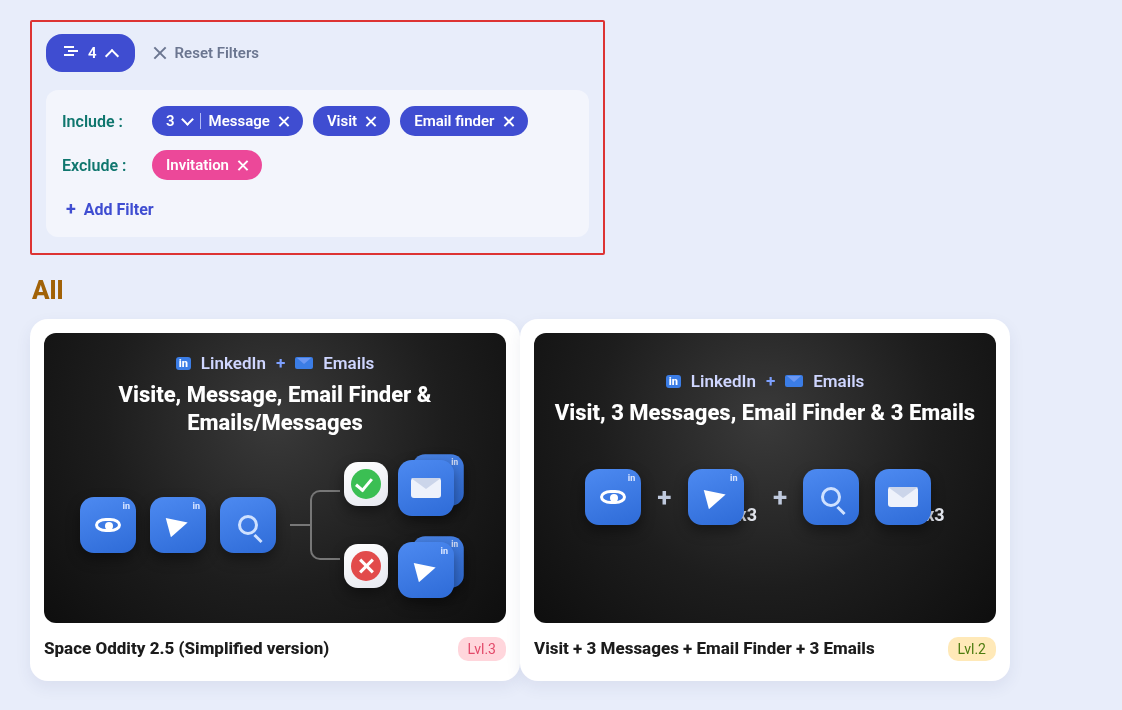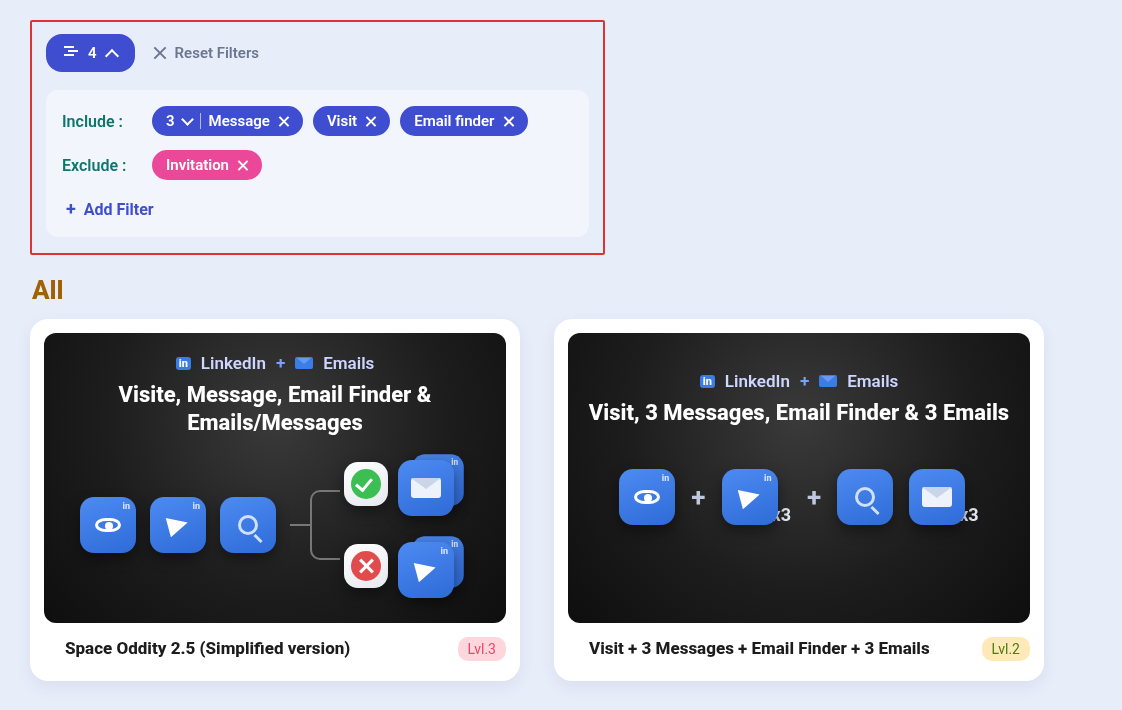--- a/index.html
+++ b/index.html
@@ -123,21 +123,21 @@
   }
   .add-filter {
     color:#3f4dd1;font-weight:700;font-size:16px;cursor:pointer;display:inline-flex;align-items:flex-end;gap:8px;margin-top:4px;margin-left:4px;
   }
   .plus::before{content:"+";font-size:18px;font-weight:700;}
 
   
   .section-title { font-size:26px; font-weight:800; color:#a16207; margin:8px 0 14px 2px; }
 
   
-  .cards { display:flex; gap:34px; }
+  .cards { display:flex; }
   .card {
     width: 490px;
     background:#fff;
     border-radius:18px;
     padding:14px 14px 20px;
     box-shadow: 0 6px 16px rgba(50,60,120,0.08);
   }
   .card-hero {
     background: radial-gradient(circle at 50% 30%, #3a3a3a 0%, #1d1d1d 55%, #0e0e0e 100%);
     border-radius:12px;
@@ -187,21 +187,21 @@
   .connector{width:40px;height:90px;position:relative;}
   .connector::before{content:"";position:absolute;left:0;top:44px;width:20px;height:2px;background:#777;}
   .connector .up{position:absolute;left:20px;top:10px;width:30px;height:70px;border-left:2px solid #777;border-top:2px solid #777;border-bottom:2px solid #777;border-right:none;border-top-left-radius:10px;border-bottom-left-radius:10px;}
 
   
   .flow2{display:flex;align-items:flex-end;gap:16px;justify-content:center;width:100%;margin-top:30px;}
   .plus-sep{font-size:26px;font-weight:700;color:#bfc9dd;align-self:center;}
   .xn{font-size:18px;font-weight:700;color:#e5e8f0;margin-left:-6px;}
 
   
-  .card-footer{display:flex;align-items:flex-start;justify-content:space-between;margin-top:14px;gap:12px;margin-left:21px;}
+  .card-footer{display:flex;align-items:flex-start;justify-content:space-between;margin-top:14px;gap:12px;}
   .card-title{font-size:17px;font-weight:800;color:#1c1c1c;line-height:1.3;max-width:360px;}
   .lvl-badge{border-radius:10px;padding:4px 10px;font-weight:400;font-size:14px;white-space:nowrap;}
   .lvl3{background:#ffd6dc;color:#e34a6a;}
   .lvl2{background:#ffe9b8;color:#4d7c0f;}
 </style>
 </head>
 <body>
 
 <div class="filter-wrap">
   <div class="filter-top">

